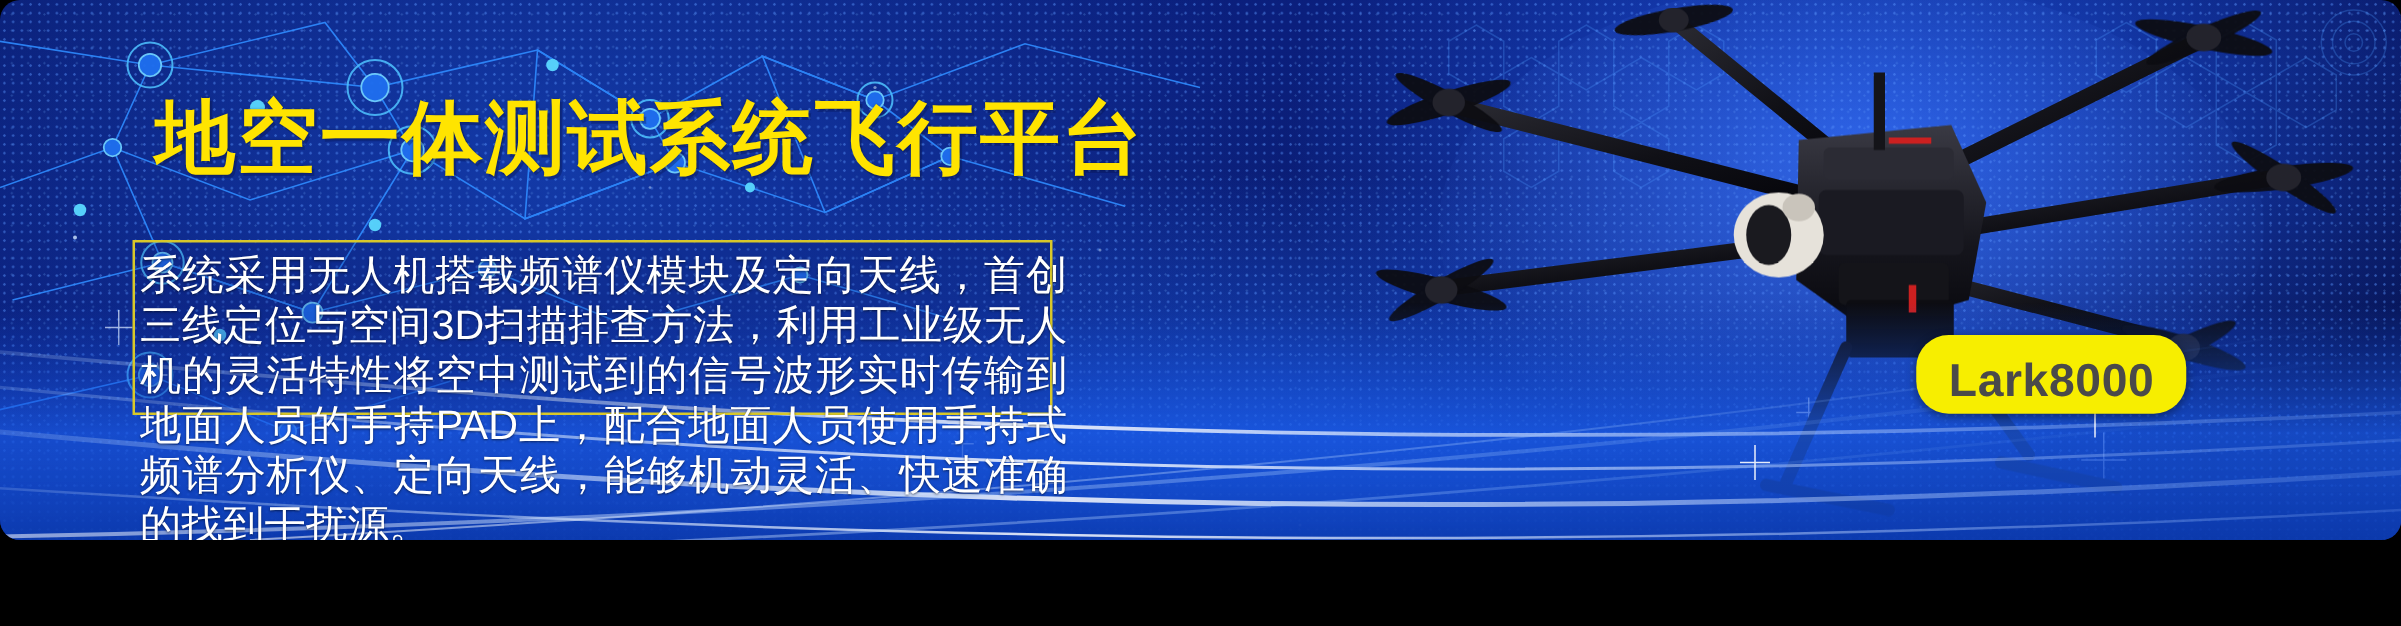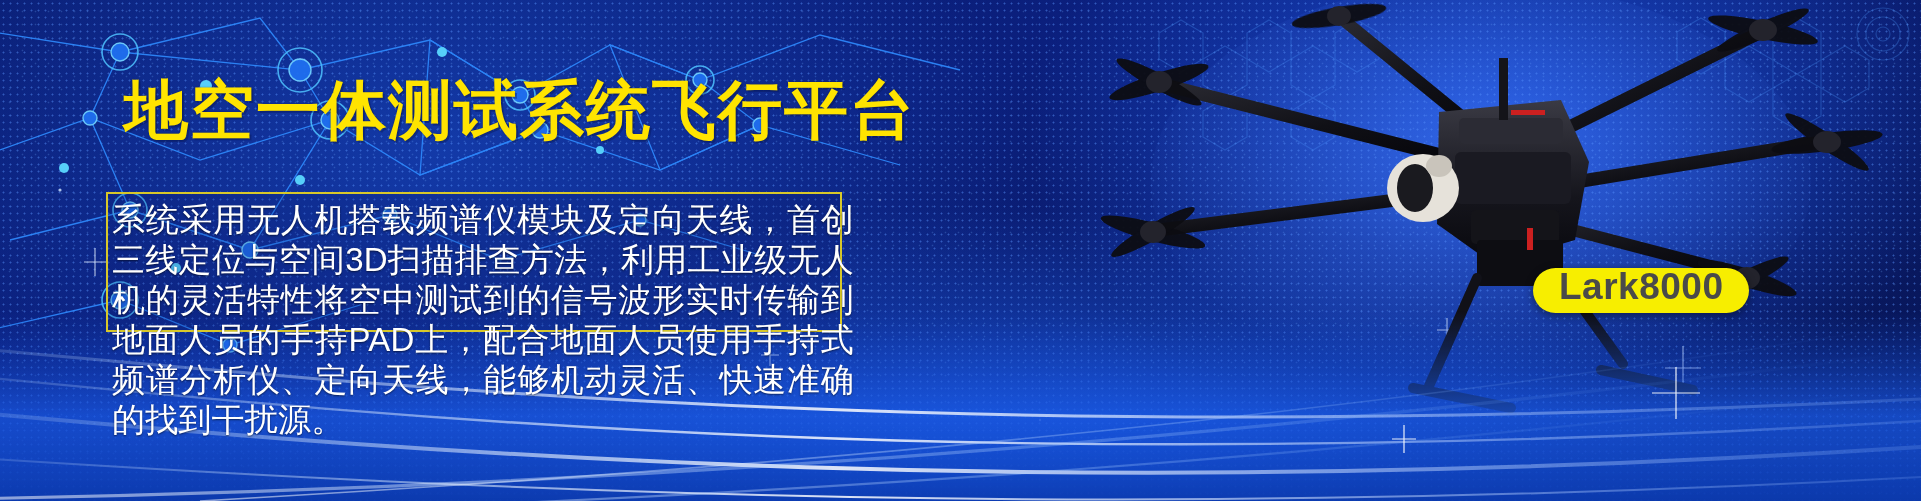--- a/index.html
+++ b/index.html
@@ -1,26 +1,27 @@
 <!DOCTYPE html>
 <html><head>
 <meta charset="utf-8">
 <style>
   html,body{margin:0;padding:0;background:#000;}
   body{font-family:"Liberation Sans","DejaVu Sans",sans-serif;}
 
   .banner{
     position:relative;
-    width:1921px;height:501px;
+    width:1921px;height:432px;
     overflow:hidden;
     background:
       radial-gradient(ellipse 900px 520px at 23% 30%, #133aa8 0%, rgba(19,58,168,0) 65%),
       radial-gradient(ellipse 760px 480px at 78% 26%, #1b4fd8 0%, rgba(27,79,216,0) 62%),
       radial-gradient(ellipse 1100px 420px at 52% 100%, #1b58e0 0%, rgba(27,88,224,0) 70%),
       linear-gradient(160deg,#0a1d73 0%,#0b1f7d 35%,#0a1c6e 60%,#071450 100%);
+    border-radius: 16px;
   }
 
   
   .dots{
     position:absolute;inset:0;
     background-image:
       radial-gradient(circle, rgba(90,150,255,.55) 0.8px, rgba(0,0,0,0) 1.2px),
       radial-gradient(circle, rgba(120,180,255,.28) 0.7px, rgba(0,0,0,0) 1.1px);
     background-size:7px 7px, 13px 13px;
     background-position:0 0, 3px 5px;
@@ -67,21 +68,21 @@
     line-height:40px;
     color:#ffffff;
     text-align:justify;
     text-shadow:0 1px 2px rgba(0,0,0,.55);
     letter-spacing:.2px;
   }
 
   
   .badge{
     position:absolute;left:1533px;top:268px;
-    padding:0 26px 8px 26px;
+    padding:18px 26px 8px 26px;
     background:#f7ee00;
     border-radius:26px;
     box-shadow:0 2px 8px rgba(0,0,0,.45);
   }
   .badge span{
     font-size:37px;font-weight:bold;
     color:#4a4a4a;
     letter-spacing:.5px;
     line-height:1;
     display:block;

